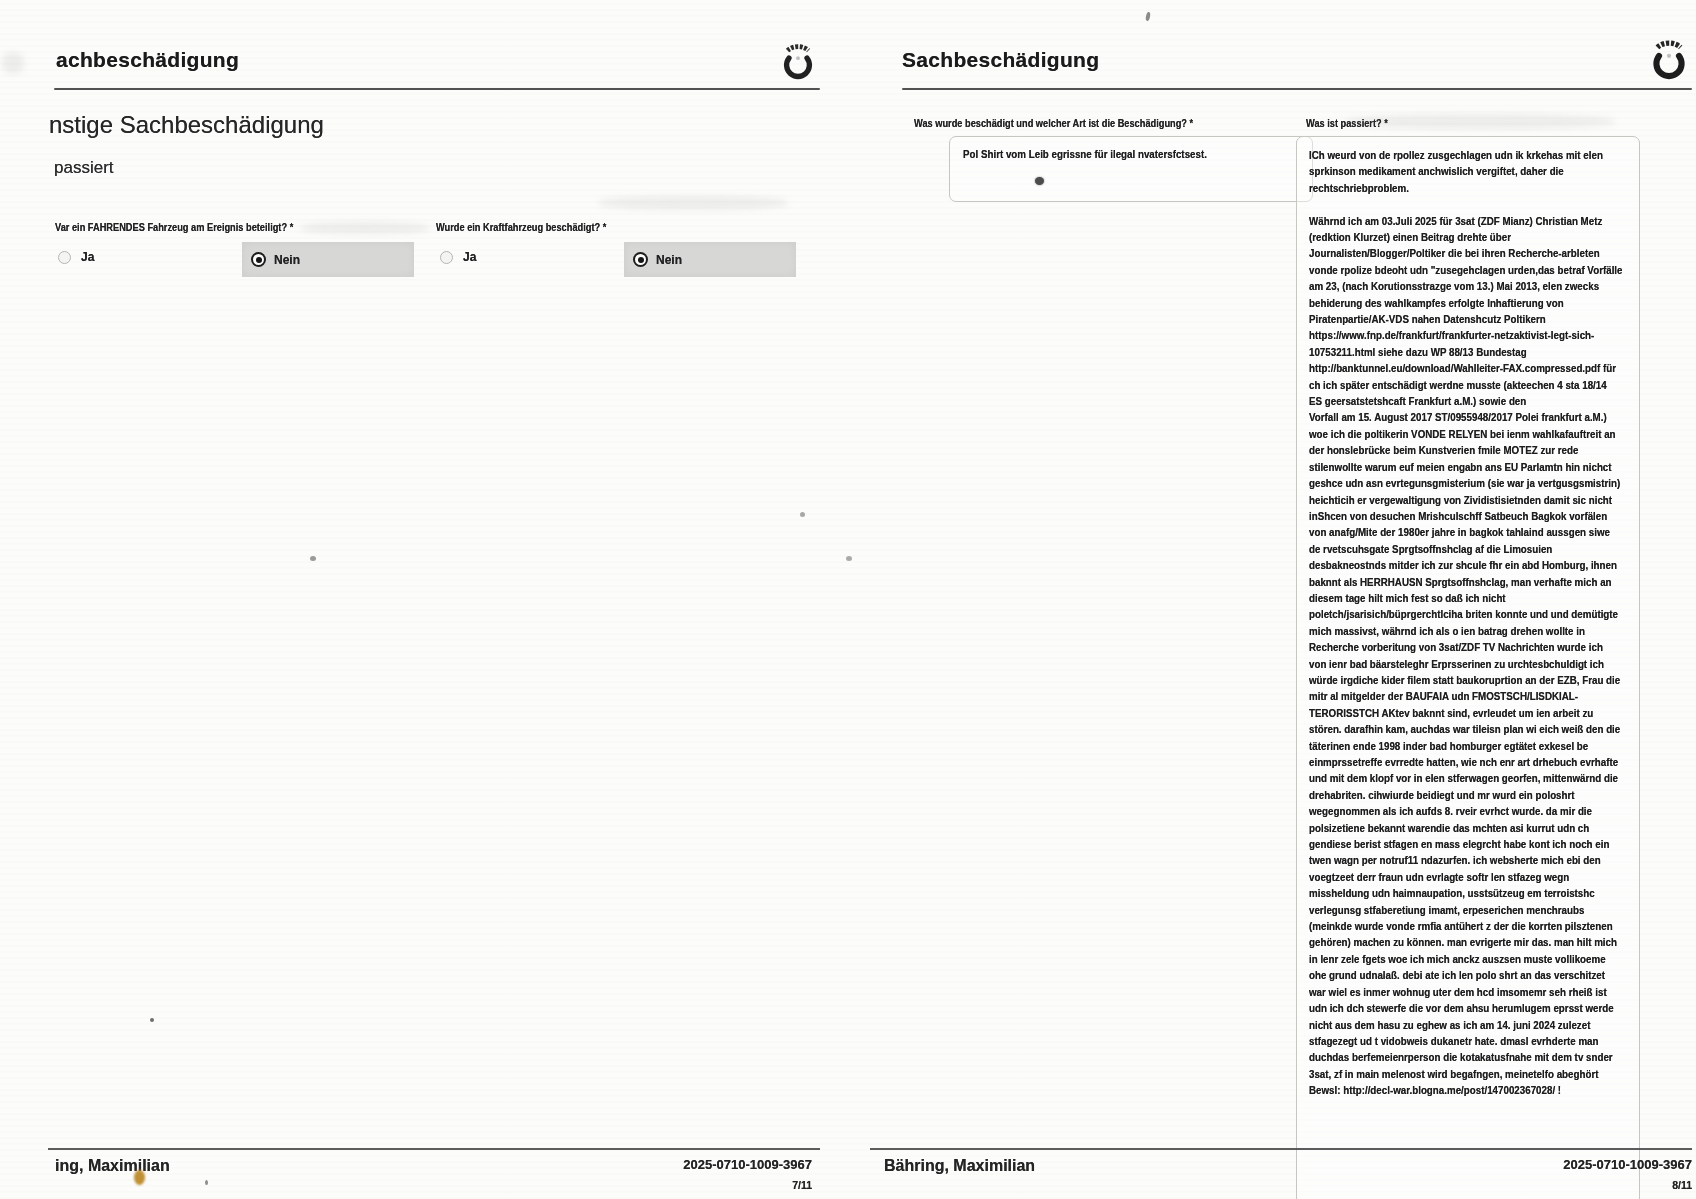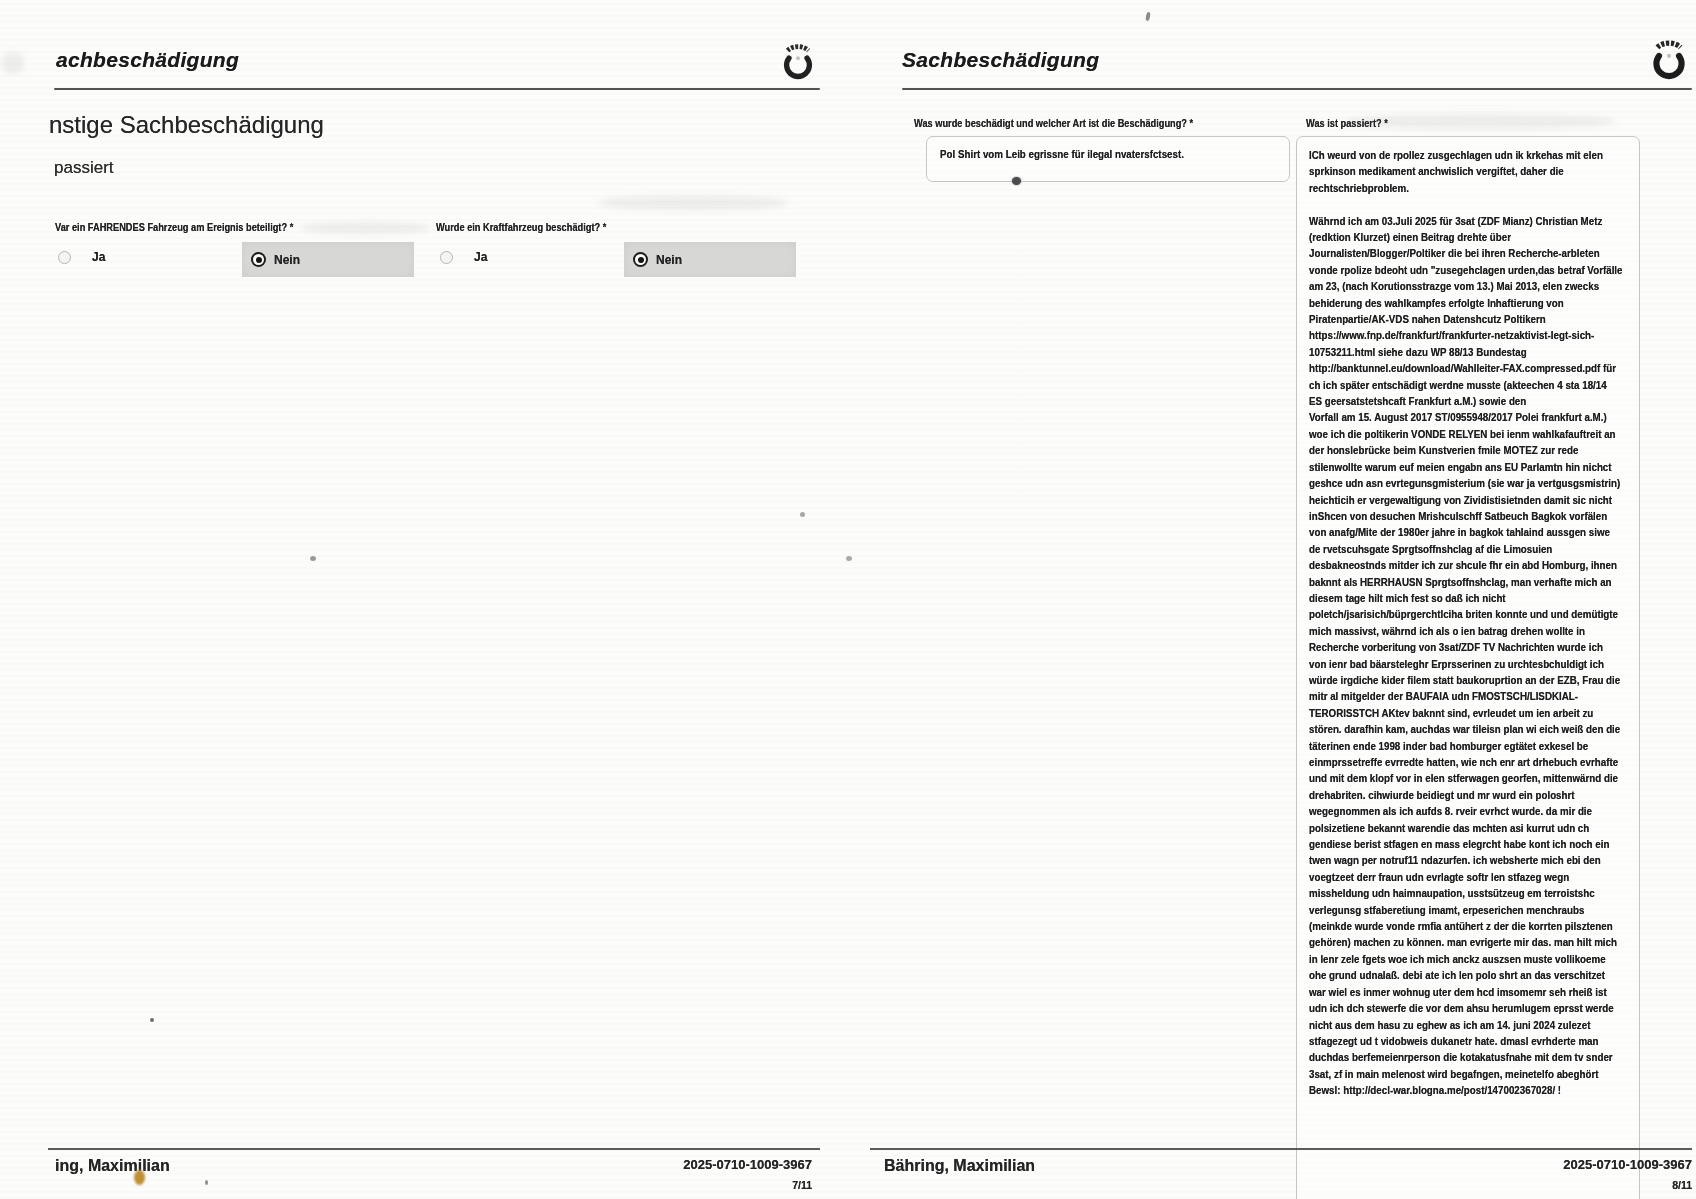--- a/index.html
+++ b/index.html
@@ -2,32 +2,32 @@
 <html><head>
 <meta charset="utf-8">
 <style>
   html,body{margin:0;padding:0;background:#e8e8e6;}
   .canvas{position:relative;width:1696px;height:1199px;overflow:hidden;
     background:#fcfcfb;
     background-image:repeating-linear-gradient(0deg, rgba(80,80,80,0.015) 0 2px, transparent 2px 6px);
     font-family:"Liberation Sans","DejaVu Sans",sans-serif;color:#1f1f1f;}
   .abs{position:absolute;}
   .scan{text-shadow:0 0 0.5px rgba(55,55,55,0.85);}
-  .hdr{font-size:21px;font-weight:bold;color:#1b1b1b;letter-spacing:0.3px;white-space:nowrap;font-style:italic;}
+  .hdr{font-size:21px;font-weight:bold;color:#1b1b1b;letter-spacing:0.3px;white-space:nowrap;}
   .rule{height:2.4px;background:#3a3a3a;opacity:0.88;border-radius:1px;}
   .rule-thin{height:1.8px;background:#4a4a4a;opacity:0.9;}
   .sect{font-size:24px;font-weight:400;color:#262626;white-space:nowrap;}
   .sub{font-size:17px;font-weight:400;color:#2b2b2b;white-space:nowrap;}
   .lbl{font-size:10.5px;font-weight:bold;color:#222;white-space:nowrap;transform:scaleX(0.88);transform-origin:0 0;}
   .optlbl{font-size:12px;font-weight:bold;color:#222;}
   .radio{display:inline-block;width:13px;height:13px;border-radius:50%;box-sizing:border-box;}
   .radio.unsel{border:1.8px solid #b5b5b2;background:#f4f4f2;}
   .radio.sel{width:15px;height:15px;border:2.6px solid #1e1e1e;background:#fdfdfc;position:relative;}
   .radio.sel::after{content:"";position:absolute;left:50%;top:50%;width:6px;height:6px;margin:-3px 0 0 -3px;border-radius:50%;background:#141414;}
-  .optrow{display:flex;align-items:center;gap:21px;}
+  .optrow{display:flex;align-items:center;gap:10px;}
   .neinbox{background:#d7d7d5;box-shadow:inset 0 0 8px rgba(0,0,0,0.05);display:flex;align-items:center;gap:8px;padding-left:9px;box-sizing:border-box;}
   .fieldbox{border:1.6px solid #c6c6c3;border-radius:7px;box-sizing:border-box;background:rgba(255,255,255,0.4);}
   .ans{font-size:11.5px;font-weight:bold;color:#1e1e1e;white-space:nowrap;transform:scaleX(0.85);transform-origin:0 0;}
   .longtext{font-size:11.5px;font-weight:bold;color:#1e1e1e;line-height:16.4px;transform:scaleX(0.85);transform-origin:0 0;}
   .longtext div{white-space:pre;min-height:16.4px;}
   .foot{font-size:16px;font-weight:bold;color:#242424;white-space:nowrap;}
   .footnum{font-size:13px;font-weight:bold;color:#242424;text-align:right;}
   .pagenum{font-size:10.5px;font-weight:bold;color:#242424;text-align:right;}
   .smudge{background:rgba(110,110,110,0.10);filter:blur(3px);border-radius:45%;}
   .speck{border-radius:50%;}
@@ -94,21 +94,21 @@
         <path d="M9 12 A 14 11 0 0 1 31 12" fill="none" stroke="#262626" stroke-width="5" stroke-dasharray="3 1.6"></path>
         <path d="M10.5 20 A 12 12 0 1 0 29.5 20" fill="none" stroke="#1d1d1d" stroke-width="5.8" stroke-linecap="round"></path>
         <circle cx="20" cy="20" r="2" fill="#9a9a9a" opacity="0.6"></circle>
       </svg>
     </span>
 
     <div class="abs rule" style="left:902px;top:88px;width:790px;"></div>
 
     <div class="abs lbl scan" style="left:914px;top:117px;">Was wurde beschädigt und welcher Art ist die Beschädigung? *</div>
 
-    <div class="abs fieldbox" style="left:926px;top:136px;width:364px;height:46px;">
+    <div class="abs fieldbox" style="left:949px;top:136px;width:364px;height:66px;">
       <div class="ans scan" style="margin:11px 0 0 13px;">Pol Shirt vom Leib egrissne für ilegal nvatersfctsest.</div>
       <div class="abs speck" style="left:85px;top:40px;width:9px;height:8px;background:#4c4c4c;box-shadow:0 0 2px #777;"></div>
     </div>
 
     <div class="abs lbl scan" style="left:1306px;top:117px;">Was ist passiert? *</div>
 
     <div class="abs fieldbox" style="left:1296px;top:136px;width:344px;height:1116px;">
       <div class="longtext scan" style="margin:10px 0 0 12px;">
           <div>ICh weurd von de rpollez zusgechlagen udn ik krkehas mit elen</div>
           <div>sprkinson medikament anchwislich vergiftet, daher die</div>

